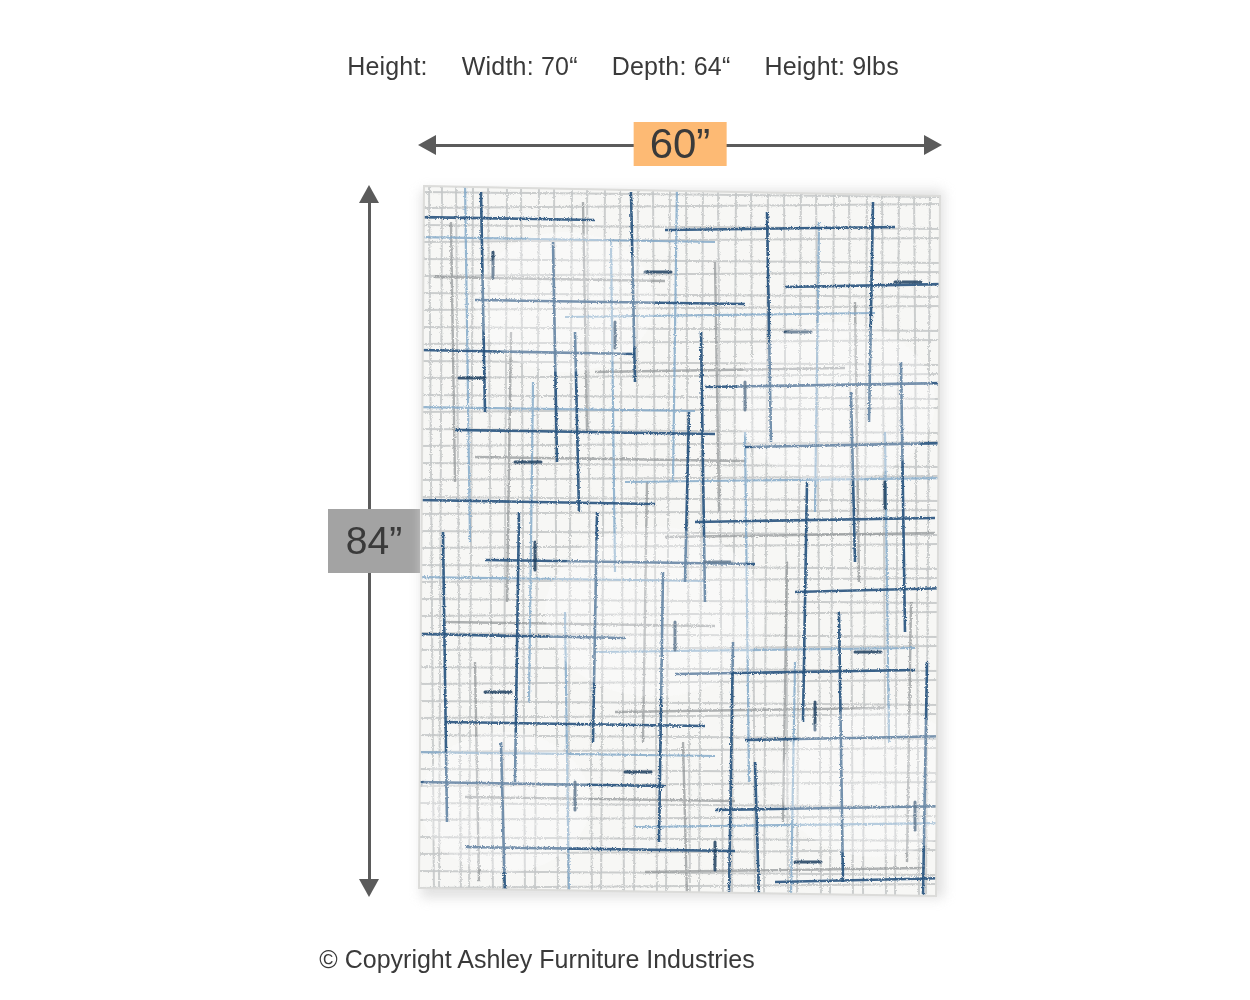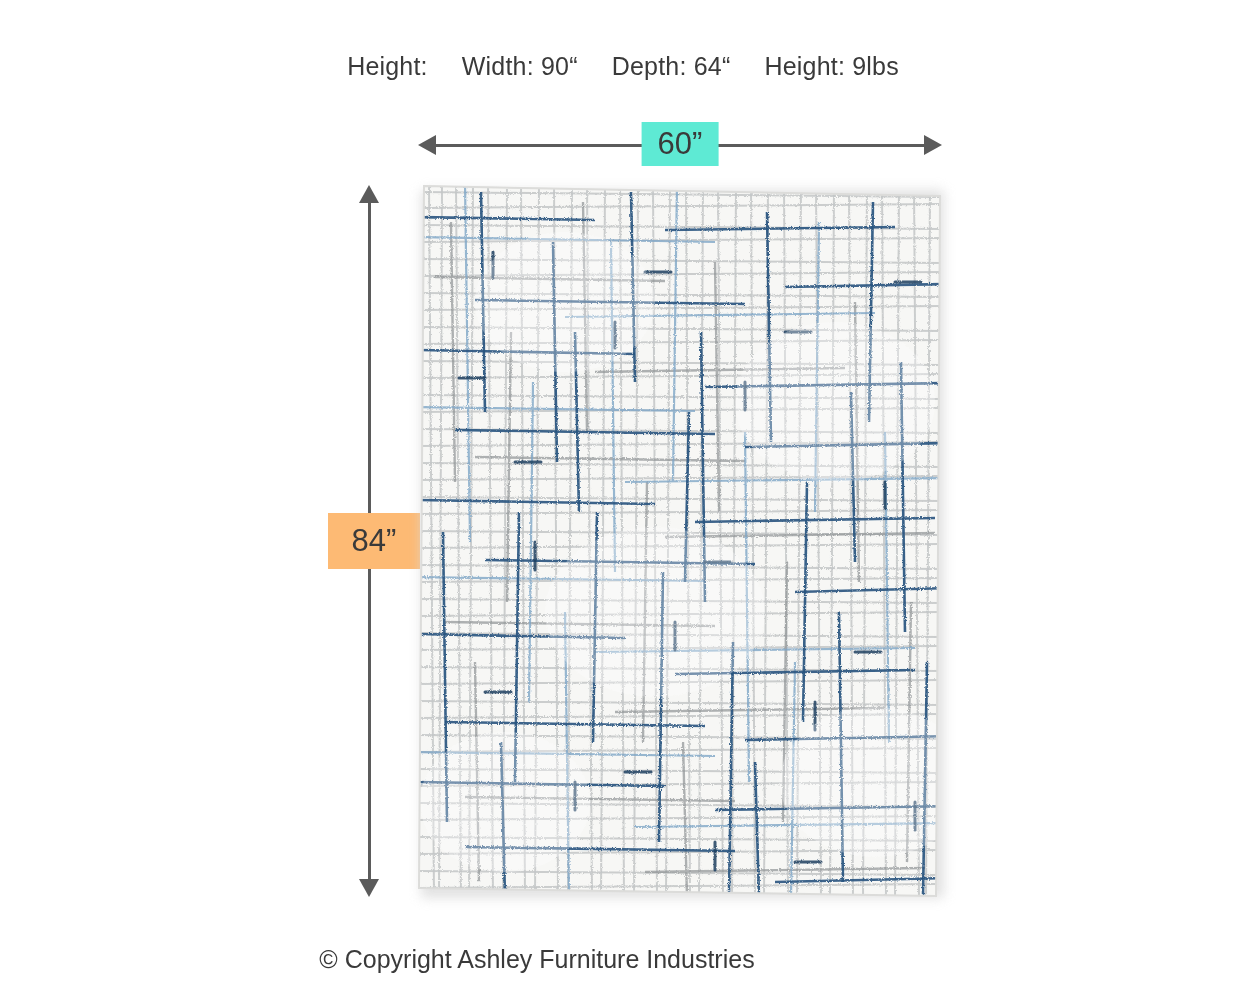--- a/index.html
+++ b/index.html
@@ -68,23 +68,23 @@
     height: 0;
     border-top: 10px solid transparent;
     border-bottom: 10px solid transparent;
     border-left: 18px solid #5b5b5b;
   }
   .width-dim .label {
     position: absolute;
     top: -4px;
     left: 50%;
     transform: translateX(-50%);
-    background: #5eead4;
+    background: #fdba74;
     padding: 0 16px;
-    font-size: 31px;
+    font-size: 42px;
     color: #3a3a3a;
     line-height: 44px;
   }
 
   
   .height-dim {
     position: absolute;
     top: 185px;
     left: 348px;
     width: 44px;
@@ -116,23 +116,23 @@
     height: 0;
     border-left: 10px solid transparent;
     border-right: 10px solid transparent;
     border-top: 18px solid #5b5b5b;
   }
   .height-dim .label {
     position: absolute;
     left: -20px;
     top: 50%;
     transform: translateY(-50%);
-    background: #fdba74;
+    background: #a3a3a3;
     padding: 10px 4px;
-    font-size: 31px;
+    font-size: 39px;
     color: #3a3a3a;
     width: 84px;
     text-align: center;
   }
 
   
   .rug-wrap {
     position: absolute;
     top: 182px;
     left: 415px;
@@ -164,21 +164,21 @@
     text-align: center;
     font-size: 25px;
     color: #3a3a3a;
   }
 </style>
 </head>
 <body>
 
 <div class="spec-line">
   <span class="spec-item">Height:</span>
-  <span class="spec-item">Width: 90“</span>
+  <span class="spec-item">Width: 70“</span>
   <span class="spec-item">Depth: 64“</span>
   <span class="spec-item">Height: 9lbs</span>
 </div>
 
 <div class="width-dim">
   <div class="arrow-left"></div>
   <div class="line"></div>
   <div class="arrow-right"></div>
   <div class="label">60”</div>
 </div>

